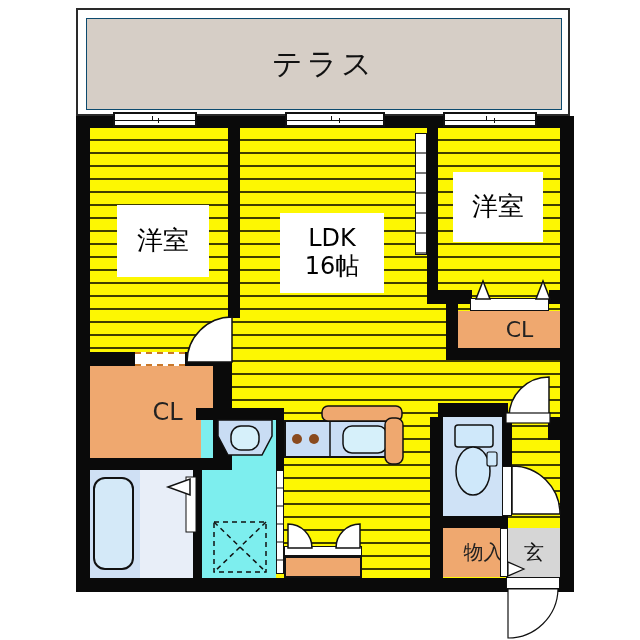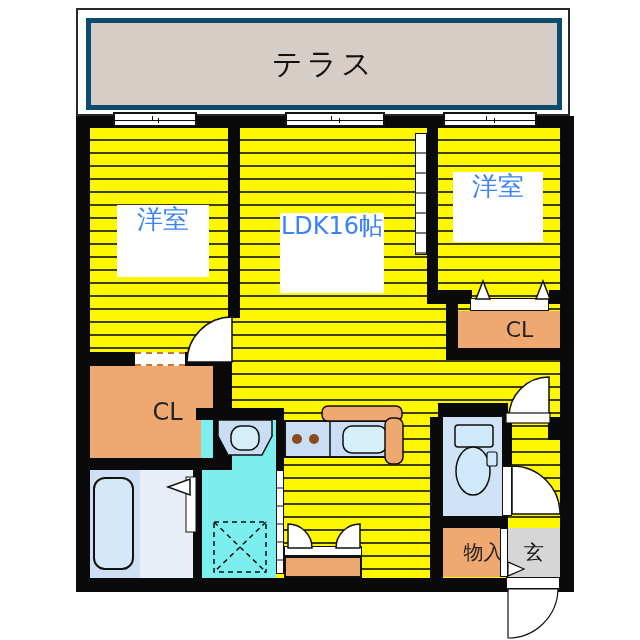--- a/index.html
+++ b/index.html
@@ -5,25 +5,25 @@
   html,body{margin:0;padding:0;background:#ffffff;}
   #plan{position:relative;width:640px;height:640px;background:#ffffff;overflow:hidden;
         font-family:"DejaVu Sans","Liberation Sans",sans-serif;}
   .abs{position:absolute;}
   .wall{position:absolute;background:#0a0a0a;}
   .yellow-base{position:absolute;left:90px;top:128px;width:470px;height:450px;
     background:repeating-linear-gradient(180deg,#fdf702 0px,#fdf702 11px,#3f3f00 11px,#3f3f00 13px);}
   .terrace-outer{position:absolute;left:76px;top:8px;width:494px;height:108px;
     background:#ffffff;border:2px solid #2a2a2a;box-sizing:border-box;}
   .terrace-inner{position:absolute;left:86px;top:18px;width:476px;height:92px;
-    background:#d6cec6;border:5px solid #0c4a6e;box-sizing:border-box;
+    background:#d6cec6;border:1px solid #0c4a6e;box-sizing:border-box;
     display:flex;align-items:center;justify-content:center;}
   .terrace-label{font-size:30px;color:#111;letter-spacing:4px;}
-  .room-label{position:absolute;background:#ffffff;color:#3b82f6;text-align:center;
-    display:flex;flex-direction:row;justify-content:center;line-height:1.15;}
+  .room-label{position:absolute;background:#ffffff;color:#000000;text-align:center;
+    display:flex;flex-direction:column;justify-content:center;line-height:1.15;}
   .cl{position:absolute;background:#efa86f;display:flex;align-items:center;justify-content:center;
       color:#222;padding-left:16px;}
   .window{position:absolute;background:#ffffff;border:2px solid #111;box-sizing:border-box;}
   .window .mid{position:absolute;left:0;right:0;top:50%;height:1px;background:#111;}
   .window .tick1,.window .tick2{position:absolute;top:2px;width:1px;height:5px;background:#111;}
   .window .tick1{left:46%;}
   .window .tick2{left:54%;top:auto;bottom:2px;}
   .slide-door{position:absolute;background:#ffffff;border:1px solid #111;box-sizing:border-box;}
   .dash-open{position:absolute;background:#fff;border-top:2px dashed #c8782a;border-bottom:2px dashed #c8782a;box-sizing:border-box;}
   .tub{position:absolute;background:#d4e9f8;border:2px solid #111;border-radius:12px;box-sizing:border-box;}

